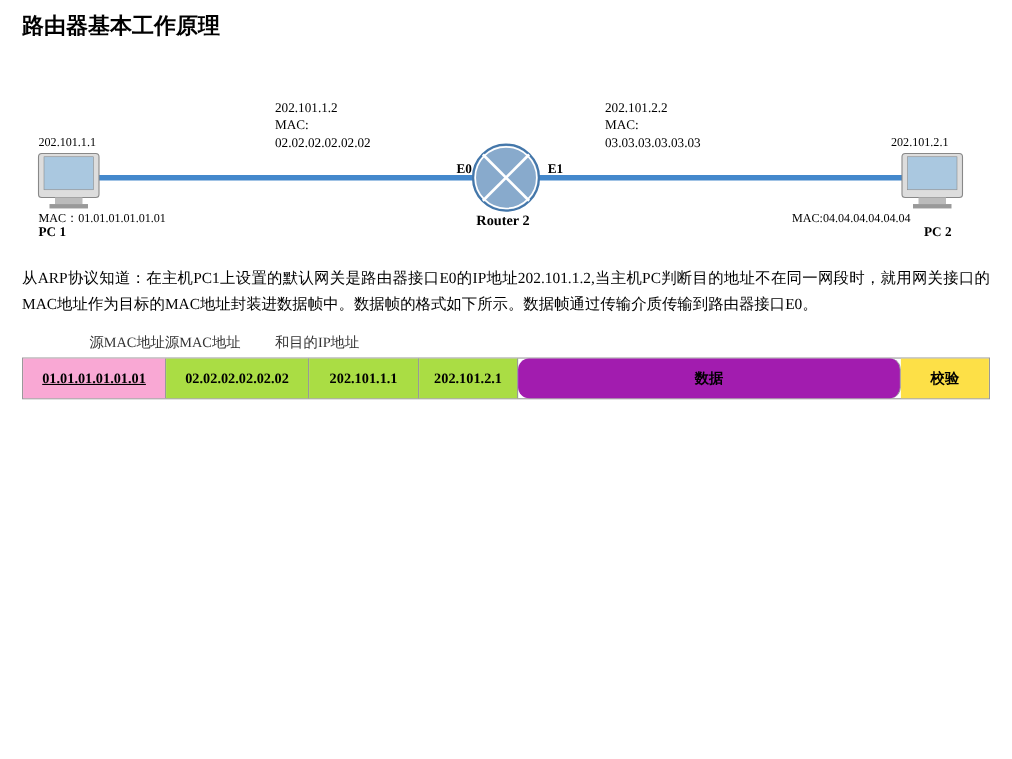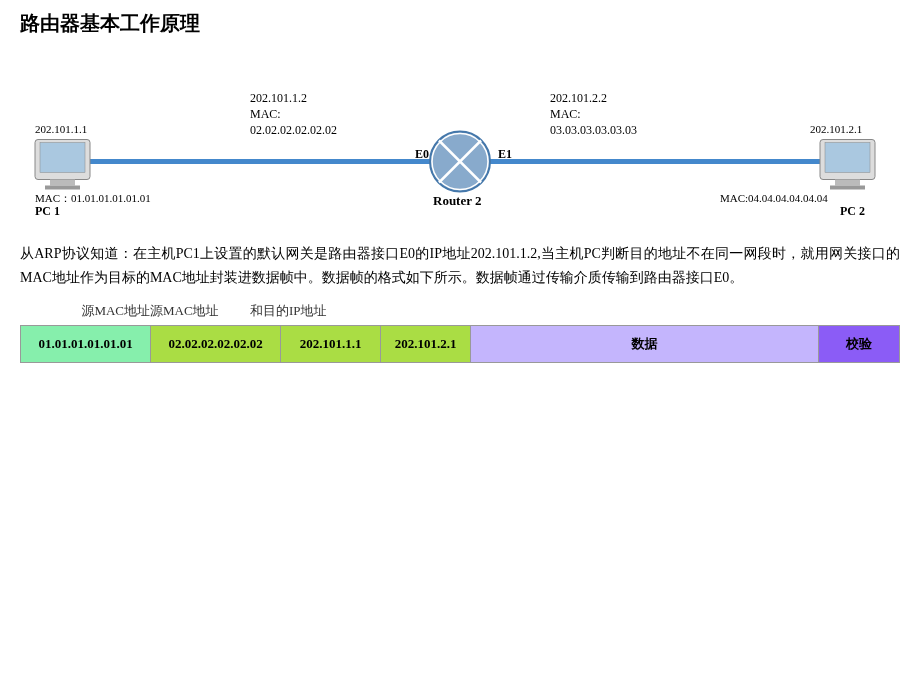--- a/index.html
+++ b/index.html
@@ -77,26 +77,26 @@
       font-size: 13px;
       border-right: 1px solid #999;
       padding: 4px;
       font-weight: bold;
     }
 
     .frame-cell:last-child {
       border-right: none;
     }
 
-    .cell-src-mac { background: #86efac; width: 130px; min-width: 130px; }
+    .cell-src-mac { background: #f9a8d4; width: 130px; min-width: 130px; text-decoration: underline; }
     .cell-dst-mac { background: #aadd44; width: 130px; min-width: 130px; }
     .cell-src-ip  { background: #aadd44; width: 100px; min-width: 100px; }
     .cell-dst-ip  { background: #aadd44; width: 90px; min-width: 90px; }
-    .cell-data    { background: #c4b5fd; flex: 1; }
-    .cell-check   { background: #8b5cf6; width: 80px; min-width: 80px; }
+    .cell-data    { background: #a21caf; flex: 1; border-radius: 10px; }
+    .cell-check   { background: #fde047; width: 80px; min-width: 80px; }
 
     .header-src-mac { width: 130px; min-width: 130px; text-align: right; }
     .header-dst-mac { width: 130px; min-width: 130px; }
     .header-src-ip  { width: 100px; min-width: 100px; }
     .header-dst-ip  { width: 90px; min-width: 90px; }
     .header-data    { flex: 1; }
     .header-check   { width: 80px; min-width: 80px; }
   </style>
 </head>
 <body>

